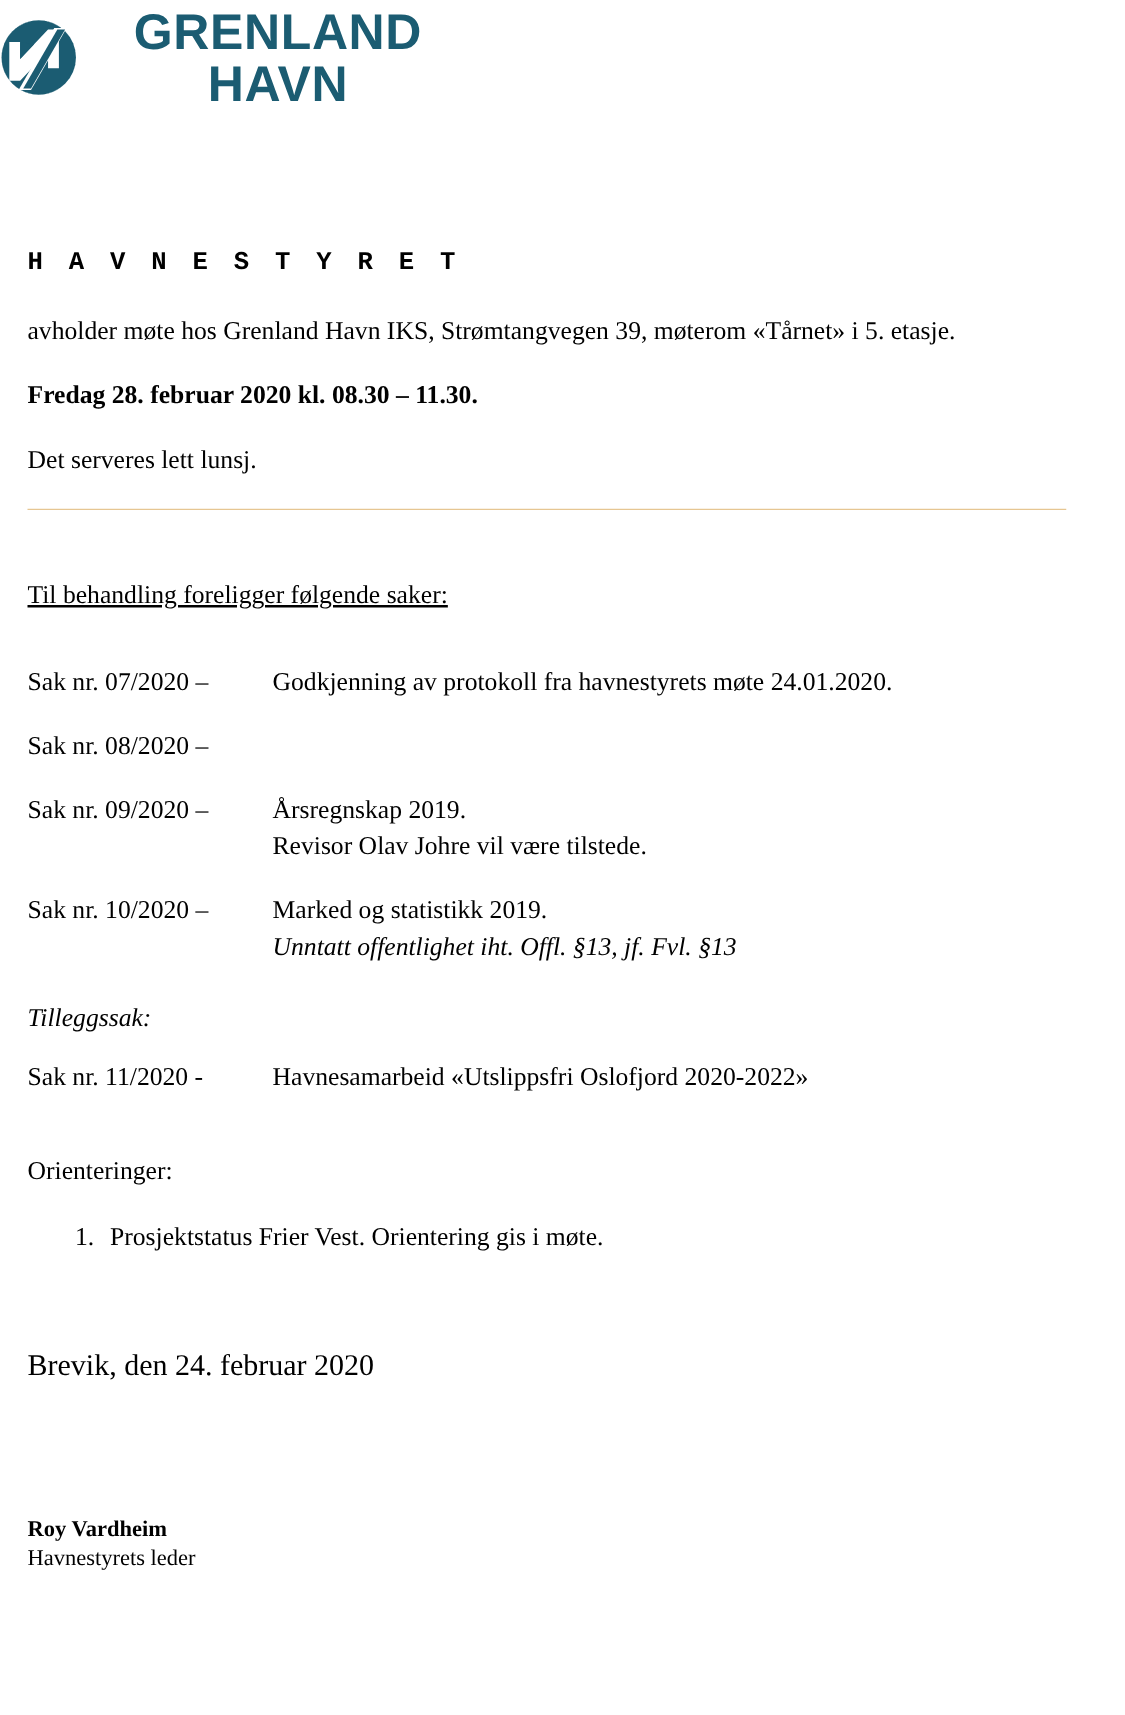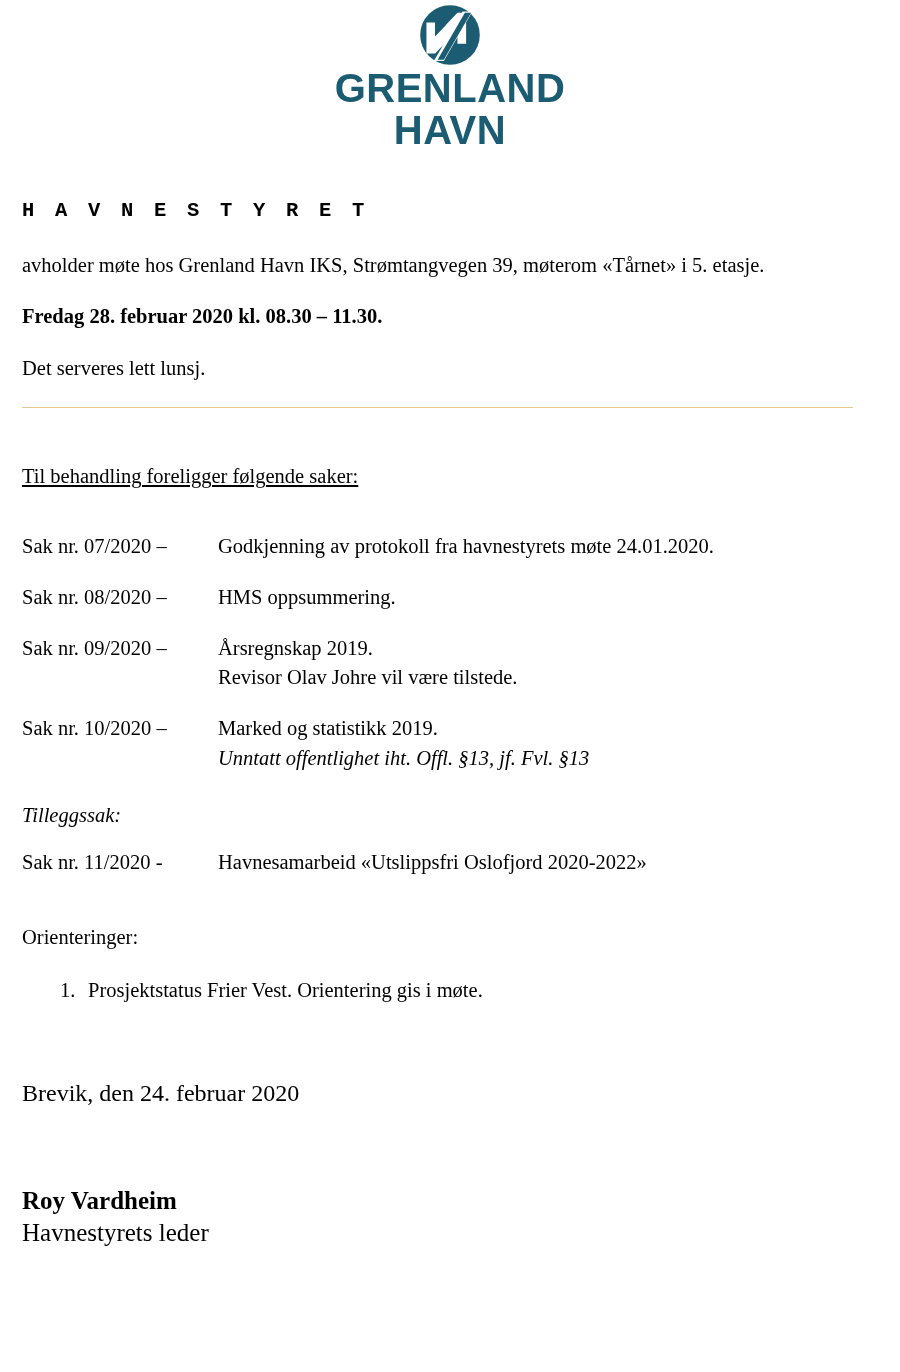--- a/index.html
+++ b/index.html
@@ -23,22 +23,22 @@
     box-sizing: border-box;
   }
 
   
   .logo-block {
     position: absolute;
     left: 0;
     right: 0;
     top: 4px;
     display: flex;
-    flex-direction: column;
     align-items: center;
+    gap: 45px;
   }
   .logo-mark {
     width: 62px;
     height: 62px;
     display: block;
   }
   .logo-wordmark {
     margin-top: 2px;
     display: flex;
     flex-direction: column;
@@ -148,22 +148,22 @@
     flex: 0 0 28px;
   }
 
   .closing-date {
     font-size: 24px;
     margin: 74px 0 0 0;
     line-height: 1.25;
   }
 
   .signature {
-    margin-top: 77px;
-    font-size: 25px;
+    margin-top: 104px;
+    font-size: 18px;
     line-height: 1.28;
   }
   .sig-name { font-weight: bold; }
   .sig-role { font-weight: normal; }
 </style>
 </head>
 <body>
 
 <div class="page">
 
@@ -205,23 +205,20 @@
 
       <div class="agenda-row">
         <div class="agenda-label">Sak nr. 07/2020 –</div>
         <div class="agenda-body">
           <span class="agenda-sub">Godkjenning av protokoll fra havnestyrets møte 24.01.2020.</span>
         </div>
       </div>
 
       <div class="agenda-row">
         <div class="agenda-label">Sak nr. 08/2020 –</div>
-        <div class="agenda-body">
-          <span class="agenda-sub">HMS oppsummering.</span>
-        </div>
       </div>
 
       <div class="agenda-row">
         <div class="agenda-label">Sak nr. 09/2020 –</div>
         <div class="agenda-body">
           <span class="agenda-sub">Årsregnskap 2019.</span>
           <span class="agenda-sub">Revisor Olav Johre vil være tilstede.</span>
         </div>
       </div>
 

